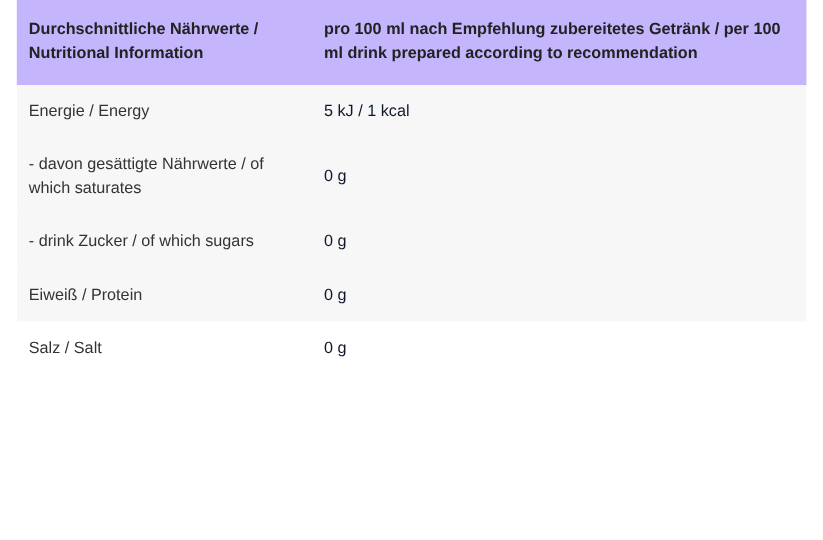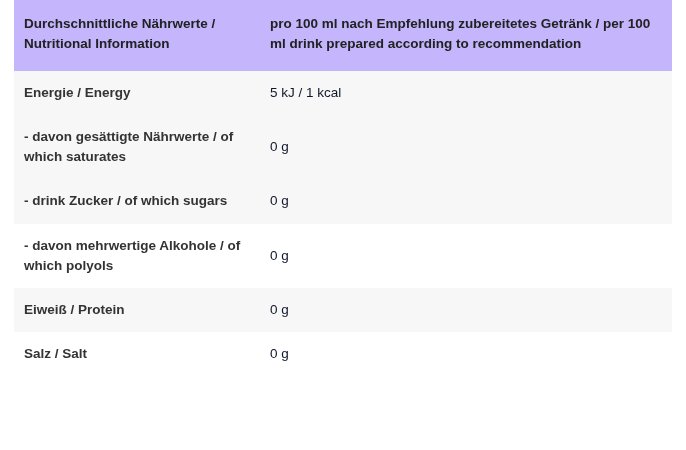--- a/index.html
+++ b/index.html
@@ -46,21 +46,20 @@
     background: #f7f7f7;
   }
   tbody tr.row-plain {
     background: #ffffff;
   }
   thead tr {
     background: #c4b5fd;
   }
   .cell-label {
     color: #333333;
-    font-weight: bold;
   }
   .cell-value {
     color: #0f172a;
   }
 </style>
 </head>
 <body>
 
 <div class="nutrition-wrap">
   <table class="nutrition">
@@ -80,24 +79,20 @@
         <td class="cell-value">5 kJ / 1 kcal</td>
       </tr>
       <tr class="row-alt">
         <td class="cell-label">- davon gesättigte Nährwerte / of which saturates</td>
         <td class="cell-value">0 g</td>
       </tr>
       <tr class="row-alt">
         <td class="cell-label">- drink Zucker / of which sugars</td>
         <td class="cell-value">0 g</td>
       </tr>
-      <tr class="row-plain">
-        <td class="cell-label">- davon mehrwertige Alkohole / of which polyols</td>
-        <td class="cell-value">0 g</td>
-      </tr>
       <tr class="row-alt">
         <td class="cell-label">Eiweiß / Protein</td>
         <td class="cell-value">0 g</td>
       </tr>
       <tr class="row-plain">
         <td class="cell-label">Salz / Salt</td>
         <td class="cell-value">0 g</td>
       </tr>
     </tbody>
   </table>

